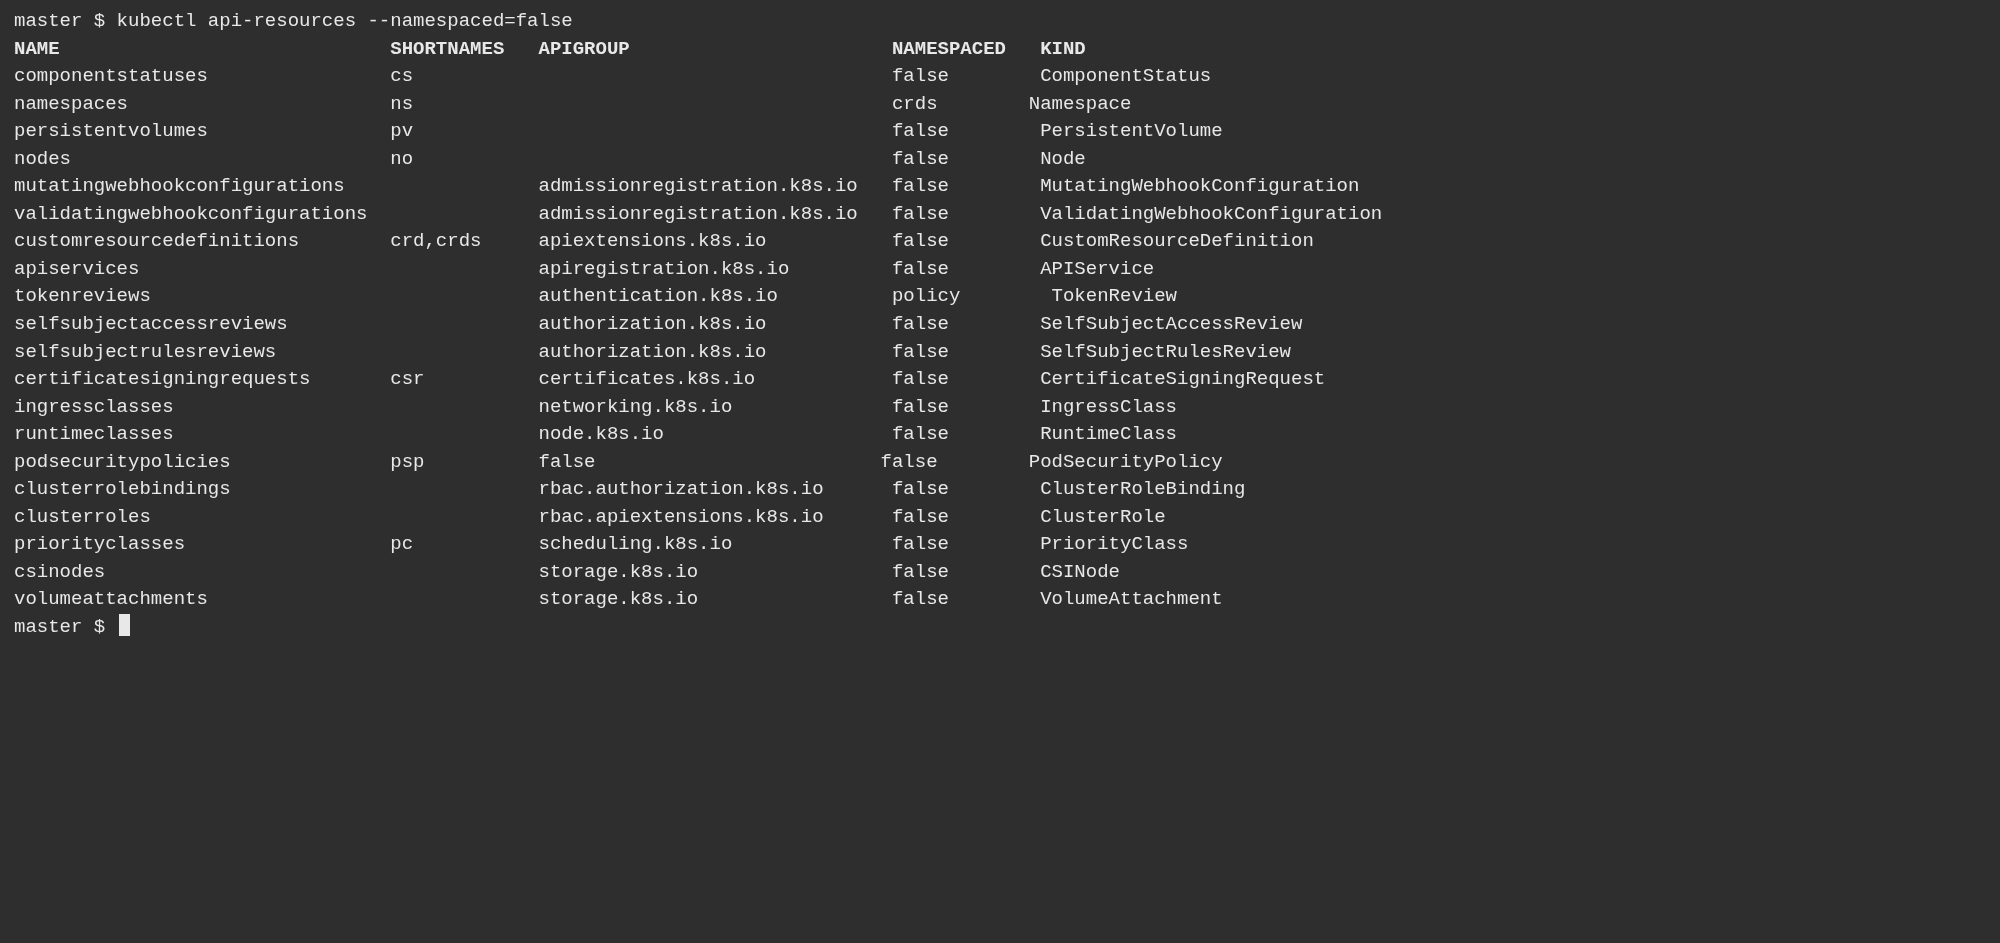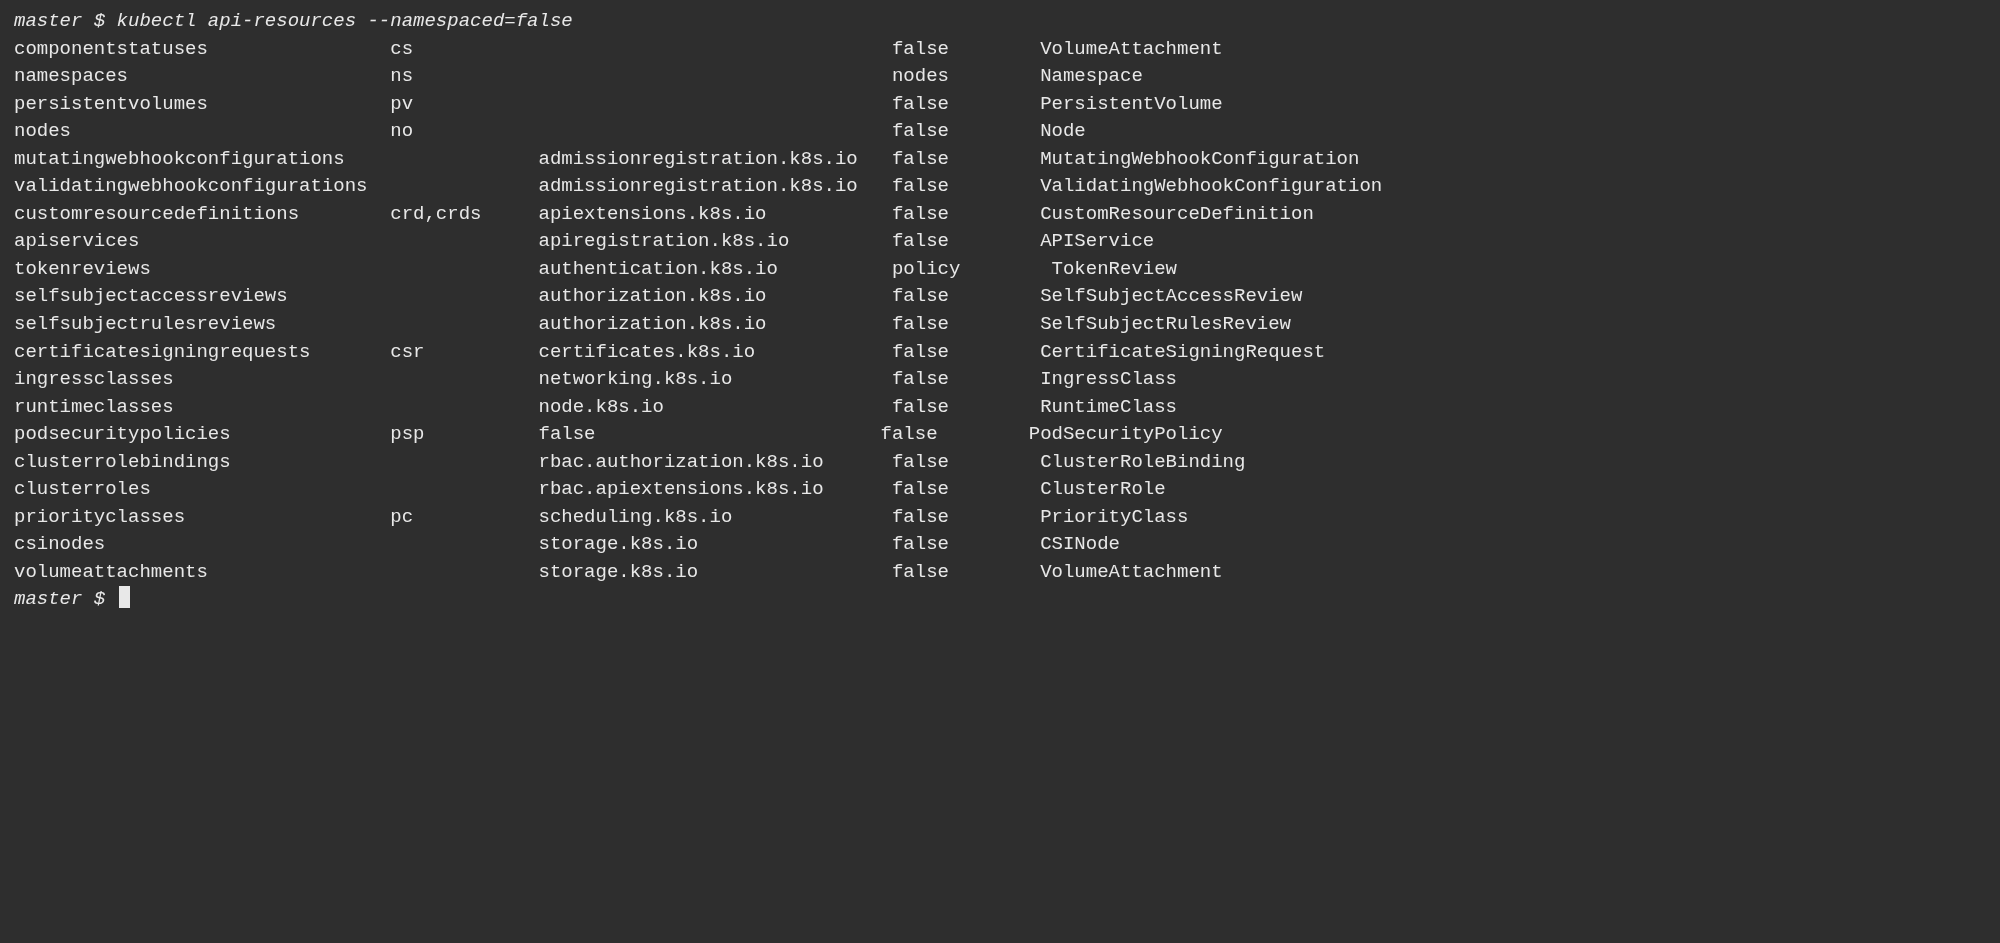--- a/index.html
+++ b/index.html
@@ -13,21 +13,20 @@
       font-family: 'Menlo', 'Monaco', 'Consolas', 'Courier New', monospace;
       font-size: 19px;
       line-height: 1.45;
       padding: 8px 14px;
       width: 2000px;
       height: 943px;
       overflow: hidden;
     }
     .prompt-line {
       white-space: pre;
-      font-style: italic;
     }
     .header-row, .data-row {
       white-space: pre;
     }
     .header-row {
       font-weight: bold;
     }
     .cursor {
       display: inline-block;
       width: 11px;
@@ -38,22 +37,23 @@
       position: relative;
       top: -2px;
     }
   </style>
 </head>
 <body>
 
 <div>
   <div class="prompt-line">master $ kubectl api-resources --namespaced=false</div>
   <div id="table-container">
-      <div class="data-row">componentstatuses                cs                                          false        VolumeAttachment</div>
-      <div class="data-row">namespaces                       ns                                          nodes        Namespace</div>
+      <div class="header-row">NAME                             SHORTNAMES   APIGROUP                       NAMESPACED   KIND</div>
+      <div class="data-row">componentstatuses                cs                                          false        ComponentStatus</div>
+      <div class="data-row">namespaces                       ns                                          crds        Namespace</div>
       <div class="data-row">persistentvolumes                pv                                          false        PersistentVolume</div>
       <div class="data-row">nodes                            no                                          false        Node</div>
       <div class="data-row">mutatingwebhookconfigurations                 admissionregistration.k8s.io   false        MutatingWebhookConfiguration</div>
       <div class="data-row">validatingwebhookconfigurations               admissionregistration.k8s.io   false        ValidatingWebhookConfiguration</div>
       <div class="data-row">customresourcedefinitions        crd,crds     apiextensions.k8s.io           false        CustomResourceDefinition</div>
       <div class="data-row">apiservices                                   apiregistration.k8s.io         false        APIService</div>
       <div class="data-row">tokenreviews                                  authentication.k8s.io          policy        TokenReview</div>
       <div class="data-row">selfsubjectaccessreviews                      authorization.k8s.io           false        SelfSubjectAccessReview</div>
       <div class="data-row">selfsubjectrulesreviews                       authorization.k8s.io           false        SelfSubjectRulesReview</div>
       <div class="data-row">certificatesigningrequests       csr          certificates.k8s.io            false        CertificateSigningRequest</div>

